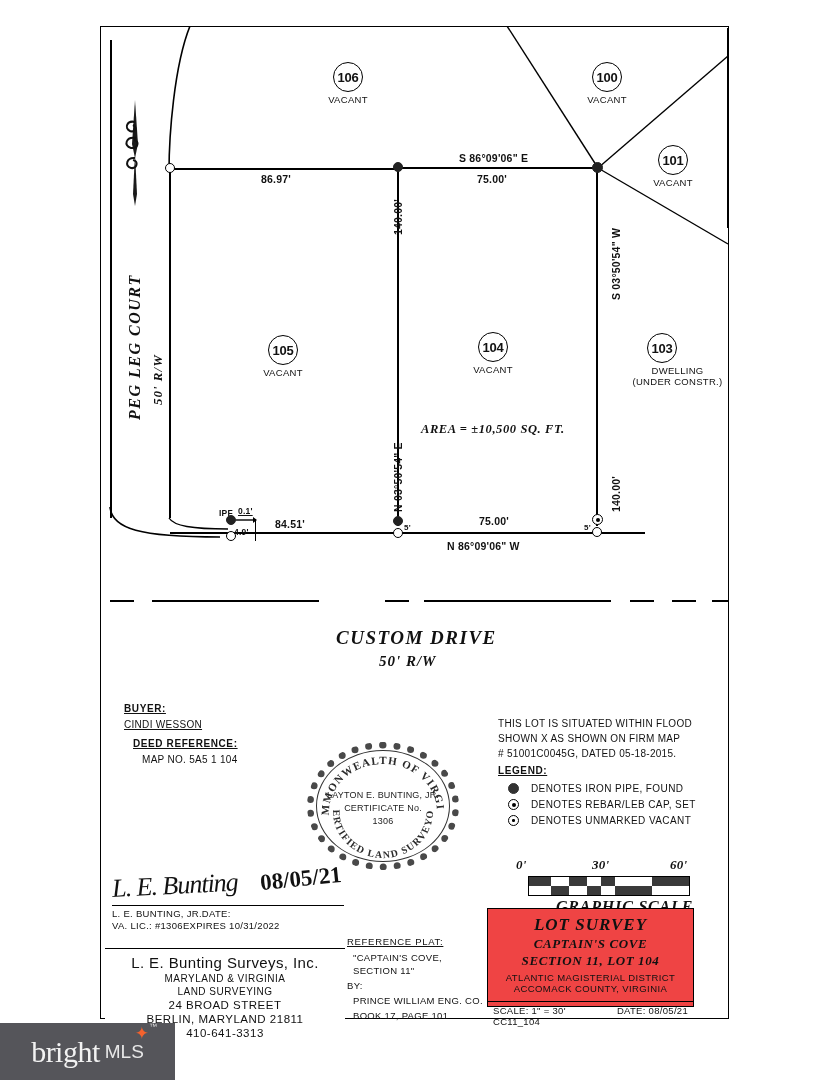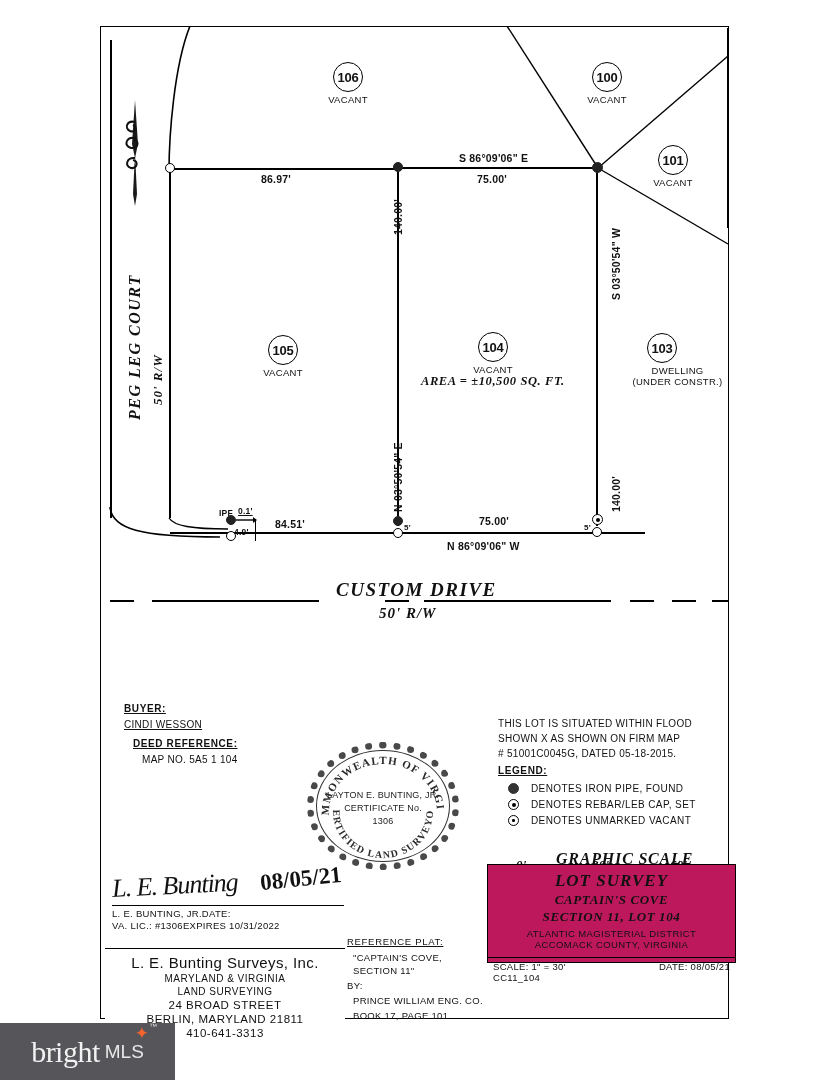--- a/index.html
+++ b/index.html
@@ -24,20 +24,21 @@
     left: 100px; top: 26px;
     width: 629px; height: 993px;
     border: 1.5px solid #000;
     background: #fff;
   }
   
   .t {
     position: absolute;
     white-space: pre;
     line-height: 1.15;
+    margin-top: 48px;
   }
   .serif-it {
     font-family: "Liberation Serif", serif;
     font-style: italic;
     font-weight: bold;
   }
 
   
   .lotnum {
     position: absolute;
@@ -131,22 +132,22 @@
 
   
   #scalebar { position:absolute; left:528px; top:876px; width:162px; height:20px; border:1.2px solid #000; display:flex; flex-direction:column;}
   .sb-row { display:flex; height:50%; }
   .sb-cell { height:100%; }
   .sb-d { background:#3a3a3a; }
   .sb-l { background:#fff; }
 
   
   #title-block {
-    position:absolute; left:487px; top:864px; width:249px; height:99px;
-    border:1.6px solid #000; background:#be185d;
+    position:absolute; left:487px; top:908px; width:207px; height:99px;
+    border:1.6px solid #000; background:#ef4444;
   }
   #title-block .tb-main { padding:6px 4px 4px; text-align:center; }
   #title-block .tb-l1 { font-family:"Liberation Serif",serif; font-style:italic; font-weight:bold; font-size:17px; letter-spacing:1px;}
   #title-block .tb-l2 { font-family:"Liberation Serif",serif; font-style:italic; font-weight:bold; font-size:13px; letter-spacing:.6px; margin-top:1px;}
   #title-block .tb-l3 { font-family:"Liberation Serif",serif; font-style:italic; font-weight:bold; font-size:13px; letter-spacing:.6px; margin-top:1px;}
   #title-block .tb-l4 { font-family:"Liberation Sans",sans-serif; font-size:9.5px; letter-spacing:.4px; margin-top:3px;}
   #title-block .tb-l5 { font-family:"Liberation Sans",sans-serif; font-size:9.5px; letter-spacing:.4px;}
   #title-block .tb-sep { border-top:1.4px solid #000; margin-top:3px; }
   #title-block .tb-foot { padding:3px 5px; font-family:"Liberation Sans",sans-serif; font-size:9.5px; letter-spacing:.3px;}
   #title-block .tb-foot-row { display:flex; justify-content:space-between; }

